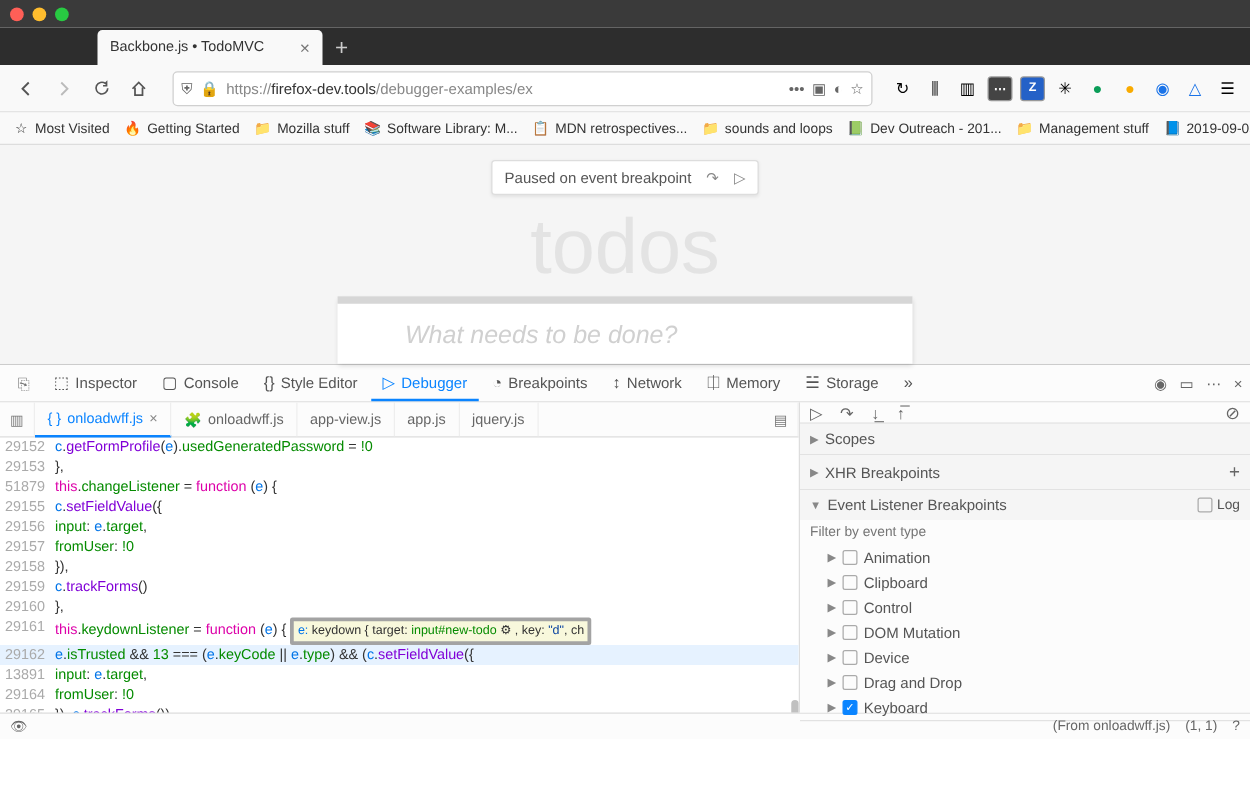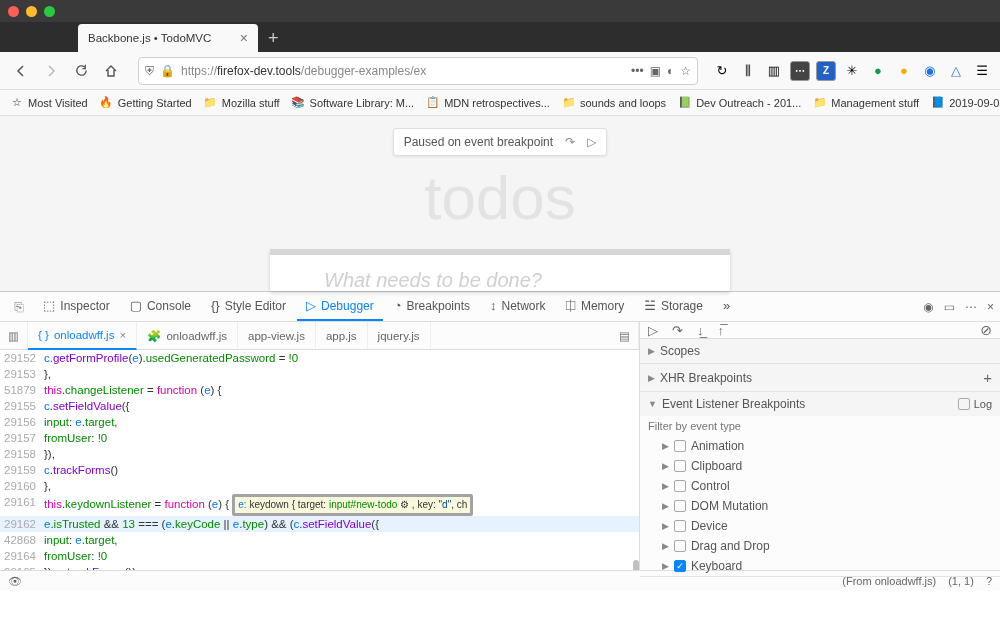--- a/index.html
+++ b/index.html
@@ -22,21 +22,21 @@
 .righticons{display:flex;gap:6px;align-items:center}
 .ri{width:20px;height:20px;display:flex;align-items:center;justify-content:center;font-size:13px}
 .ri.sq{border:1px solid #999;border-radius:3px;font-size:10px;font-weight:bold}
 .bookmarks{height:26px;background:#f9f9f9;display:flex;align-items:center;padding:0 6px;gap:4px;border-bottom:1px solid #ddd;font-size:11px;overflow:hidden}
 .bm{display:flex;align-items:center;gap:4px;padding:2px 4px;white-space:nowrap;color:#333}
 .bm .ic{width:14px;height:14px;display:flex;align-items:center;justify-content:center;font-size:11px}
 .content{height:175px;background:#f5f5f5;position:relative;display:flex;flex-direction:column;align-items:center;padding-top:12px}
 .pausebar{background:#fff;border:1px solid #ddd;border-radius:3px;padding:6px 10px;display:flex;align-items:center;gap:12px;font-size:12px;color:#555;box-shadow:0 1px 3px rgba(0,0,0,0.08)}
 .pauseicon{color:#888;font-size:12px}
 .todos-title{font-size:62px;color:rgba(175,175,175,0.25);font-weight:200;margin-top:6px}
-.todo-input{width:460px;height:58px;background:#fff;border:none;border-top:6px solid #d6d6d6;box-shadow:0 2px 4px rgba(0,0,0,0.15);margin-top:16px;position:relative}
+.todo-input{width:460px;height:58px;background:#fff;border:none;border-top:6px solid #d6d6d6;box-shadow:0 2px 4px rgba(0,0,0,0.15);margin-top:4px;position:relative}
 .todo-placeholder{position:absolute;left:54px;top:14px;font-size:20px;font-style:italic;color:#d0d0d0}
 .devtools{border-top:1px solid #ccc}
 .dt-tabs{height:30px;display:flex;align-items:center;padding:0 6px;gap:2px;border-bottom:1px solid #ddd;background:#fcfcfc}
 .dt-tab{display:flex;align-items:center;gap:5px;padding:0 9px;height:29px;color:#555;font-size:12px;border-bottom:2px solid transparent}
 .dt-tab.active{color:#0a84ff;border-bottom-color:#0a84ff}
 .dt-tab .ic{font-size:13px}
 .dt-right{margin-left:auto;display:flex;gap:10px;align-items:center;color:#666}
 .dt-body{display:flex;height:248px}
 .dt-left{width:640px;display:flex;flex-direction:column;border-right:1px solid #ddd}
 .filetabs{height:28px;display:flex;align-items:center;border-bottom:1px solid #ddd;background:#fcfcfc;font-size:11.5px}
@@ -297,21 +297,21 @@
           </div>
           <div class="line">
             <div class="ln">29161</div>
             <div class="lc"><span class="kw">this</span>.<span class="prop">keydownListener</span> = <span class="kw">function</span> (<span class="obj">e</span>) { <span class="popup"><span class="obj">e:</span> keydown { target: <span class="prop">input#new-todo</span> <span class="gear">⚙</span> , key: <span class="str">"d"</span>, ch</span></div>
           </div>
           <div class="line hl">
             <div class="ln">29162</div>
             <div class="lc"><span class="obj">e</span>.<span class="prop">isTrusted</span> &amp;&amp; <span class="num">13</span> === (<span class="obj">e</span>.<span class="prop">keyCode</span> || <span class="obj">e</span>.<span class="prop">type</span>) &amp;&amp; (<span class="obj">c</span>.<span class="fn">setFieldValue</span>({</div>
           </div>
           <div class="line">
-            <div class="ln">42868</div>
+            <div class="ln">13891</div>
             <div class="lc"><span class="prop">input</span>: <span class="obj">e</span>.<span class="prop">target</span>,</div>
           </div>
           <div class="line">
             <div class="ln">29164</div>
             <div class="lc"><span class="prop">fromUser</span>: <span class="num">!0</span></div>
           </div>
           <div class="line">
             <div class="ln">29165</div>
             <div class="lc">}), <span class="obj">c</span>.<span class="fn">trackForms</span>())</div>
           </div>

